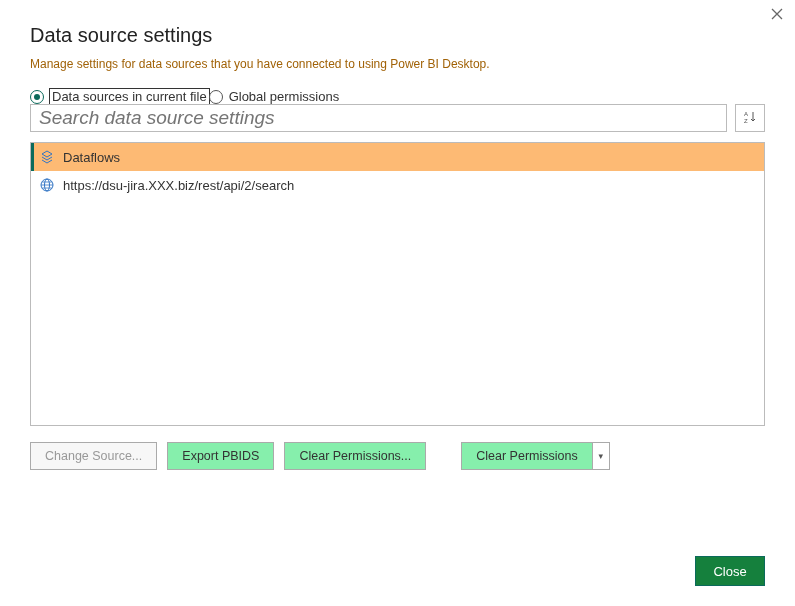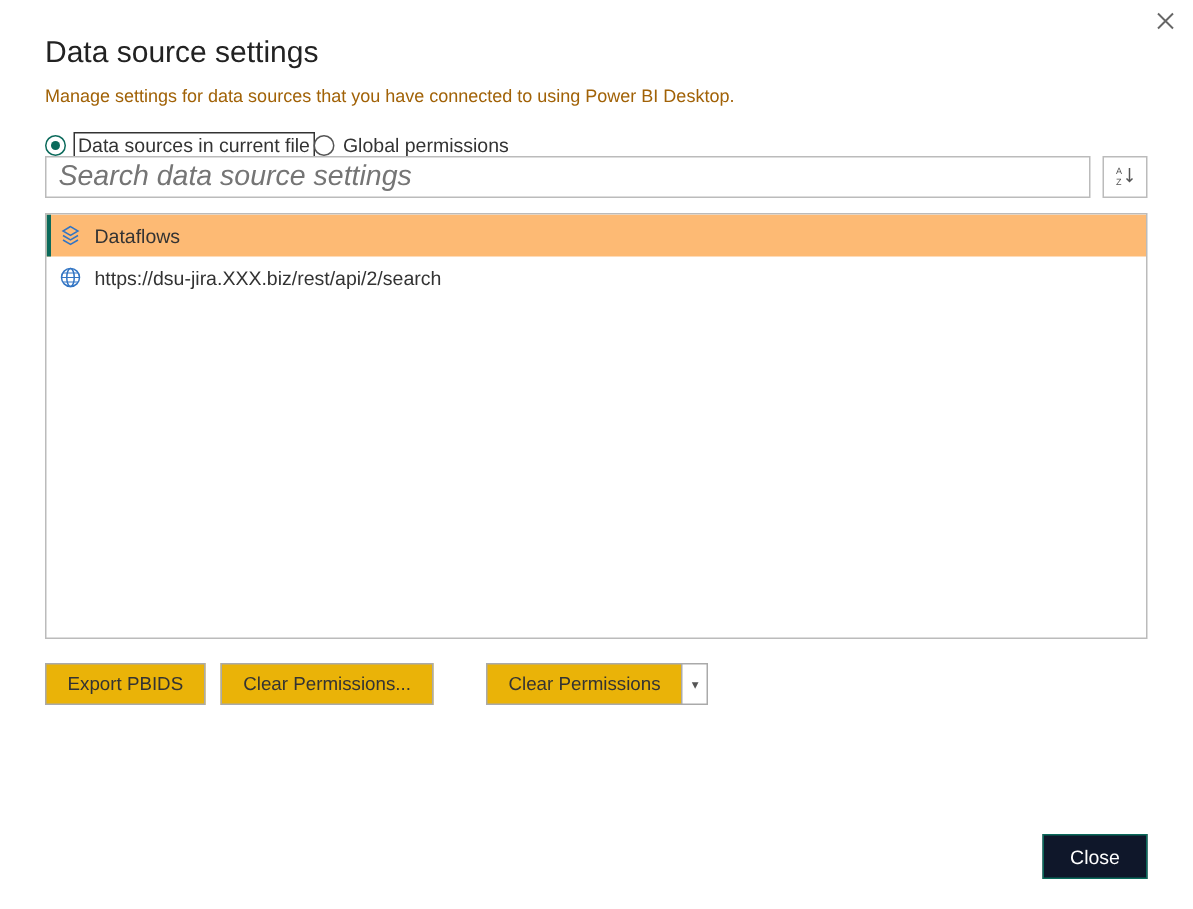--- a/index.html
+++ b/index.html
@@ -84,21 +84,21 @@
   }
   .ds-icon { width: 16px; height: 16px; flex-shrink: 0; display: inline-flex; align-items: center; justify-content: center; }
   .button-row {
     display: flex;
     gap: 10px;
     margin-top: 16px;
   }
   .btn {
     height: 28px;
     border: 1px solid #aaa;
-    background: #eab308;
+    background: #86efac;
     padding: 0 14px;
     font-size: 12.5px;
     cursor: pointer;
     color: #333;
     display: inline-flex; align-items: center;
   }
   .btn.disabled { color: #999; background: #f7f7f7; cursor: default; }
   .btn-split { display: inline-flex; }
   .btn-split .btn { border-right: none; margin-left: 25px; }
   .btn-split .caret {
@@ -109,21 +109,21 @@
   }
   .footer {
     position: absolute;
     right: 30px;
     bottom: 20px;
   }
   .btn-primary {
     height: 30px;
     min-width: 70px;
     border: 1px solid #0b6a5b;
-    background: #0f172a;
+    background: #15803d;
     color: #fff;
     font-size: 13px;
     cursor: pointer;
   }
 </style>
 </head>
 <body>
 
 <div class="close-x">
   <svg width="12" height="12" viewBox="0 0 12 12">
@@ -177,20 +177,21 @@
         <circle cx="8" cy="8" r="6" fill="none" stroke="#3275c4" stroke-width="1"></circle>
         <ellipse cx="8" cy="8" rx="2.5" ry="6" fill="none" stroke="#3275c4" stroke-width="1"></ellipse>
         <path d="M2 8 H14 M3 5 H13 M3 11 H13" stroke="#3275c4" stroke-width="0.8"></path>
       </svg>
     </span>
     <span>https://dsu-jira.XXX.biz/rest/api/2/search</span>
   </div>
 </div>
 
 <div class="button-row">
+  <button class="btn disabled">Change Source...</button>
   <button class="btn">Export PBIDS</button>
   <button class="btn">Clear Permissions...</button>
   <span class="btn-split">
     <button class="btn">Clear Permissions</button>
     <span class="caret">
       <span>▾</span>
     </span>
   </span>
 </div>
 

